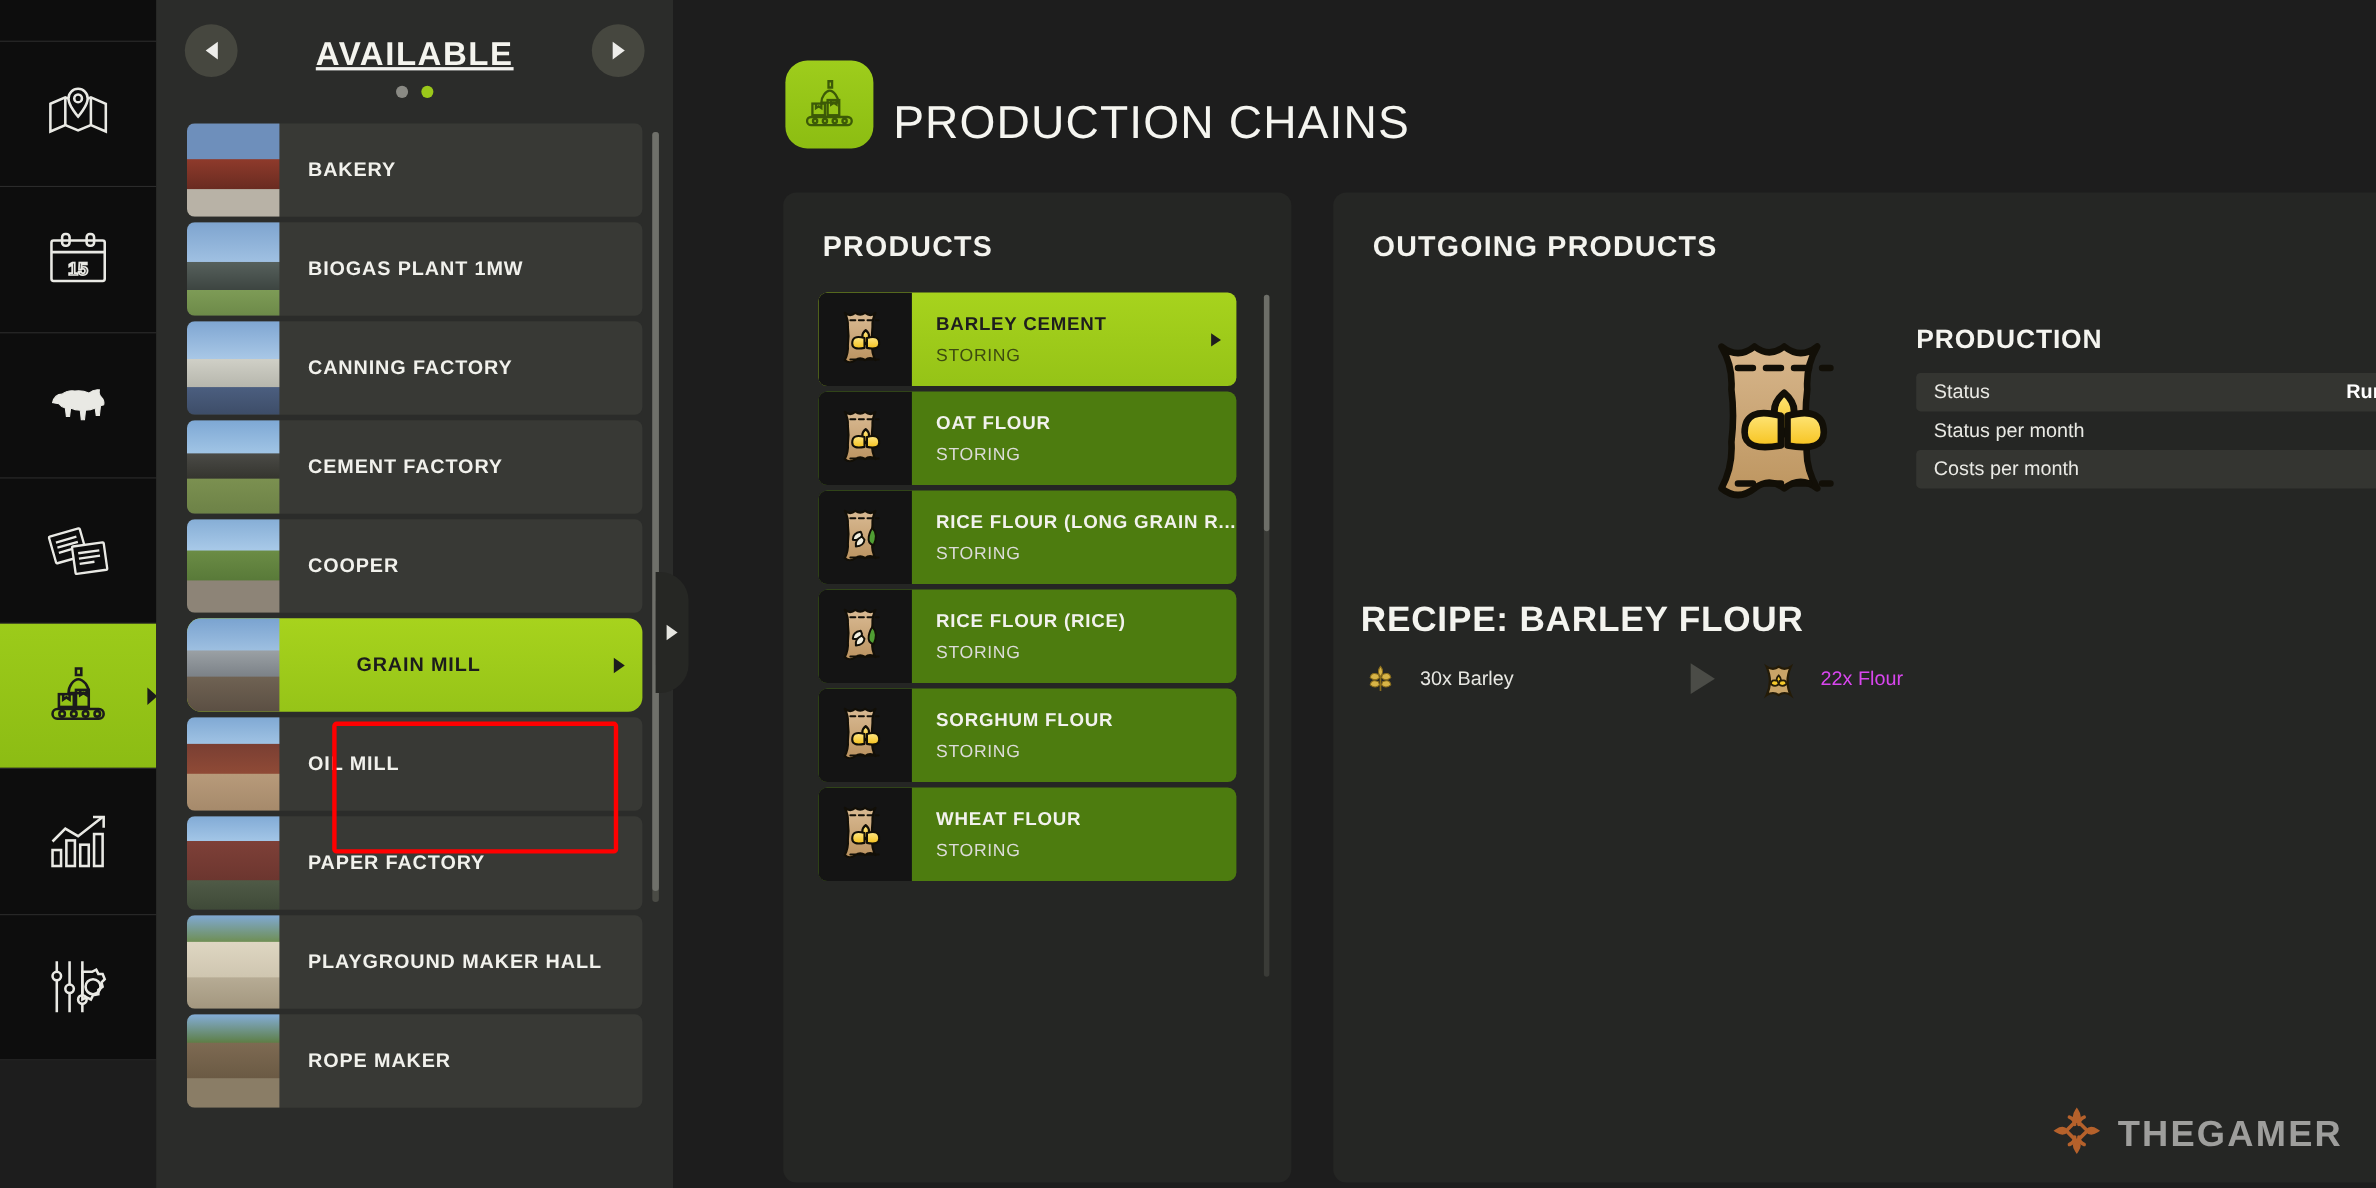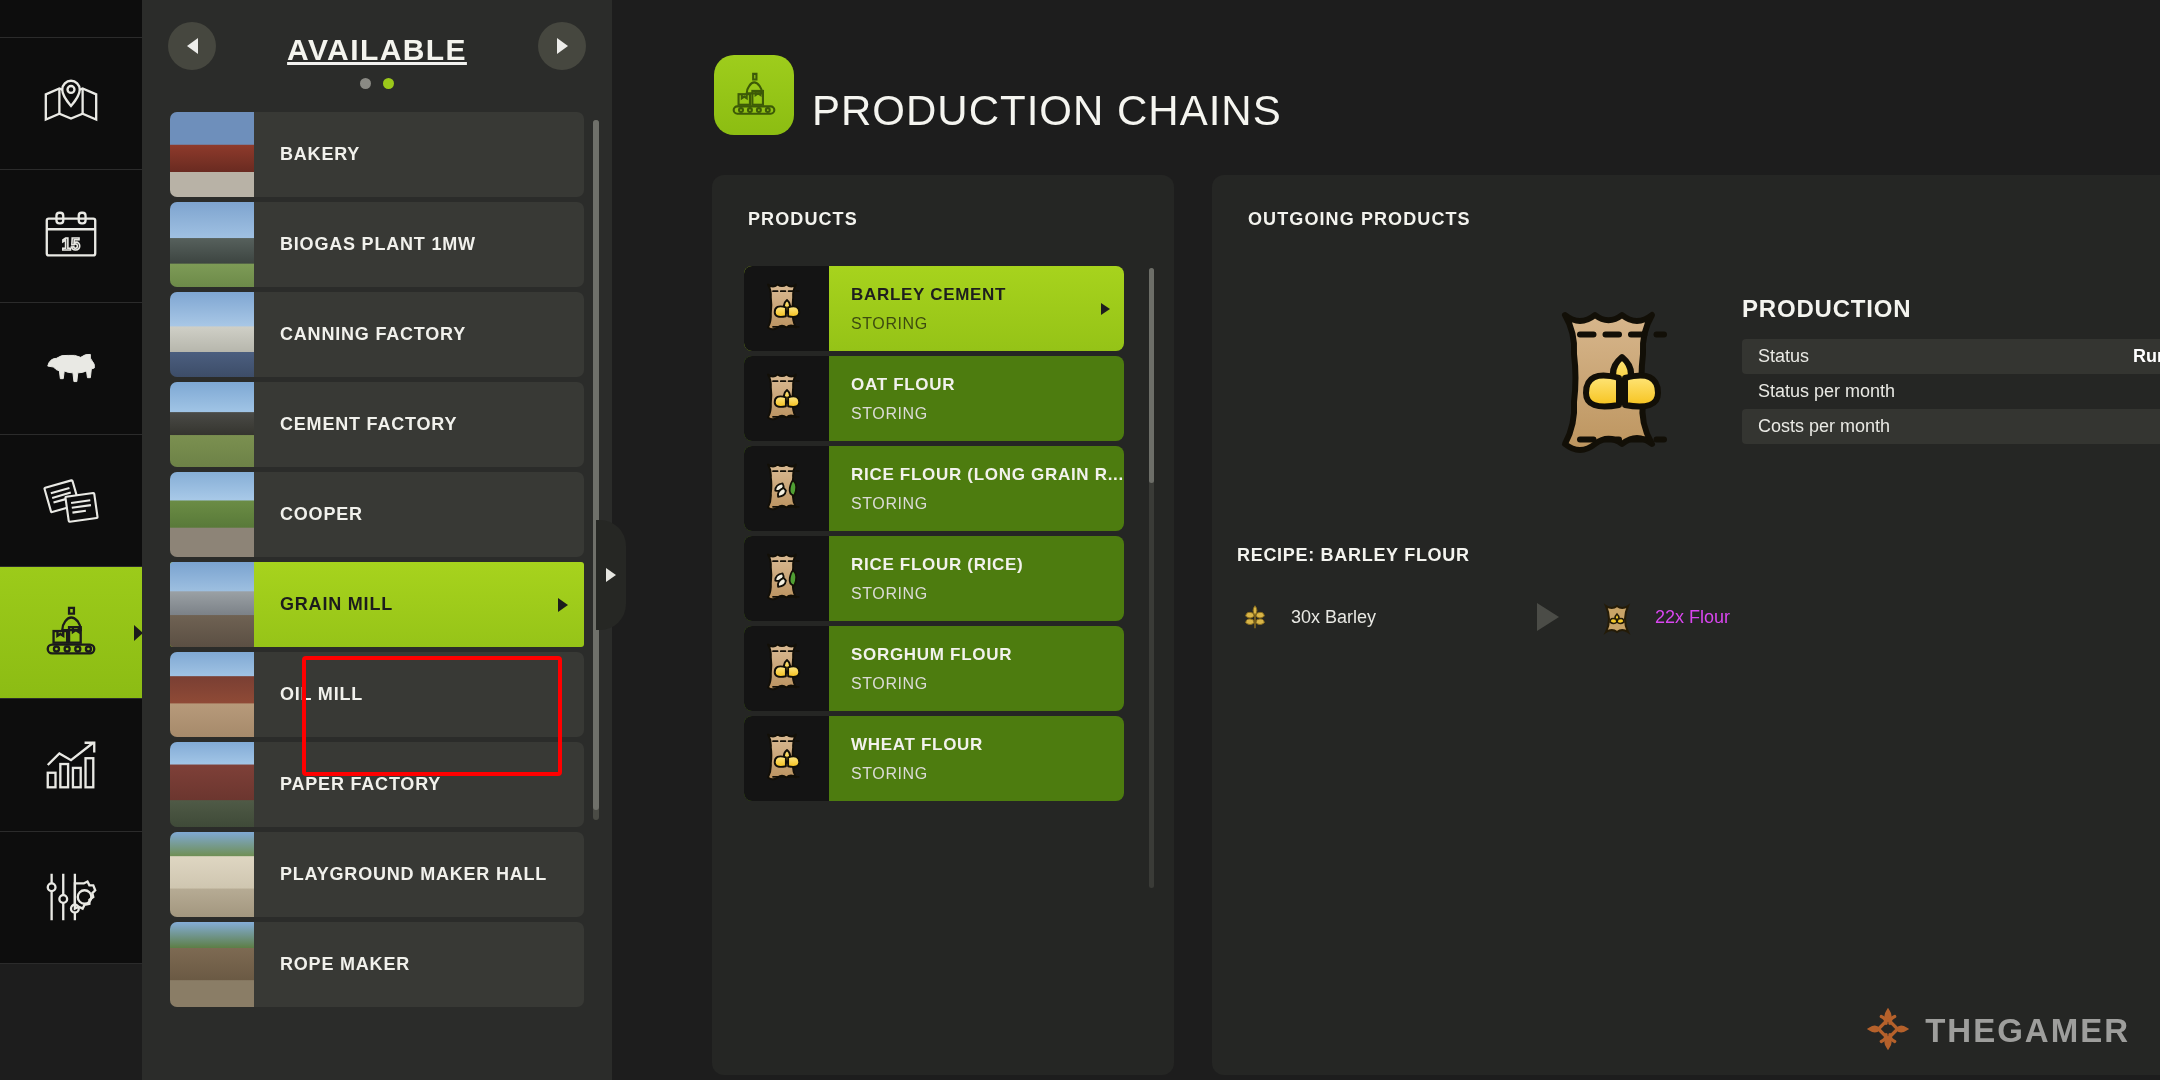--- a/index.html
+++ b/index.html
@@ -68,21 +68,22 @@
     background:#383935; border-radius:7px;
     display:flex; align-items:center; overflow:hidden;
   }
   .row .thumb { width:84px; height:85px; flex:0 0 84px; background:#222; }
   .row .rowlabel {
     margin-left:26px; font-size:18px; font-weight:bold; letter-spacing:.8px; color:#f1f1ec;
     white-space:nowrap;
   }
   .row.selected {
     background:linear-gradient(180deg,#a7d31d 0%,#96c418 100%);
-    border-radius:3px;
+    border-radius:13px;
+    gap:44px;
   }
   .row.selected .rowlabel { color:#1c1c1c; }
   .row.selected .sel-arrow {
     position:absolute; right:16px; top:50%; transform:translateY(-50%);
     width:0;height:0;border-top:7px solid transparent;border-bottom:7px solid transparent;border-left:10px solid #1c1c1c;
   }
   .redbox {
     position:absolute; left:160px; top:656px; width:260px; height:120px;
     border:4px solid #ff0000; border-radius:4px; pointer-events:none; z-index:5;
   }
@@ -117,21 +118,21 @@
   .page-title { font-size:42px; font-weight:400; letter-spacing:1px; color:#f5f5f0; }
 
   .card {
     position:absolute; background:#252624; border-radius:12px;
   }
   .card-products { left:100px; top:175px; width:462px; height:900px; }
   .card-outgoing { left:600px; top:175px; width:1000px; height:900px; }
 
   .card-title {
     position:absolute; left:36px; top:34px;
-    font-size:18px; font-weight:bold; letter-spacing:1.1px; color:#f3f3ee;
+    font-size:26px; font-weight:bold; letter-spacing:1.1px; color:#f3f3ee;
   }
 
   
   .prodlist { position:absolute; left:32px; top:91px; width:380px; }
   .prow {
     position:relative; height:85px; margin-bottom:5px;
     display:flex; align-items:center;
     background:#4d7c0f; border-radius:8px; overflow:hidden;
   }
   .prow .picon {
@@ -167,21 +168,21 @@
   .stats-title { font-size:24px; font-weight:bold; letter-spacing:.8px; color:#f4f4ef; margin-bottom:16px; }
   .stat-row {
     display:flex; justify-content:space-between; align-items:center;
     height:35px; padding:0 16px; font-size:18px; color:#e9e9e4;
   }
   .stat-row.alt { background:#343531; border-radius:4px; }
   .stat-val { font-weight:bold; color:#ffffff; }
 
   .recipe-title {
     position:absolute; left:25px; top:370px;
-    font-size:18px; font-weight:bold; letter-spacing:.7px; color:#f4f4ef;
+    font-size:32px; font-weight:bold; letter-spacing:.7px; color:#f4f4ef;
   }
   .recipe-row { position:absolute; left:25px; top:422px; width:900px; height:40px; display:flex; align-items:center; }
   .ring-icon { width:36px; height:36px; display:flex; align-items:center; justify-content:center; }
   .ring-icon svg { width:30px; height:30px; }
   .rcp-text { font-size:18px; color:#e8e8e3; margin-left:18px; }
   .rcp-arrow {
     position:absolute; left:300px; width:0;height:0;
     border-top:14px solid transparent;border-bottom:14px solid transparent;border-left:22px solid #4b4c47;
   }
   .rcp-out-icon { position:absolute; left:365px; width:30px; height:30px; }

